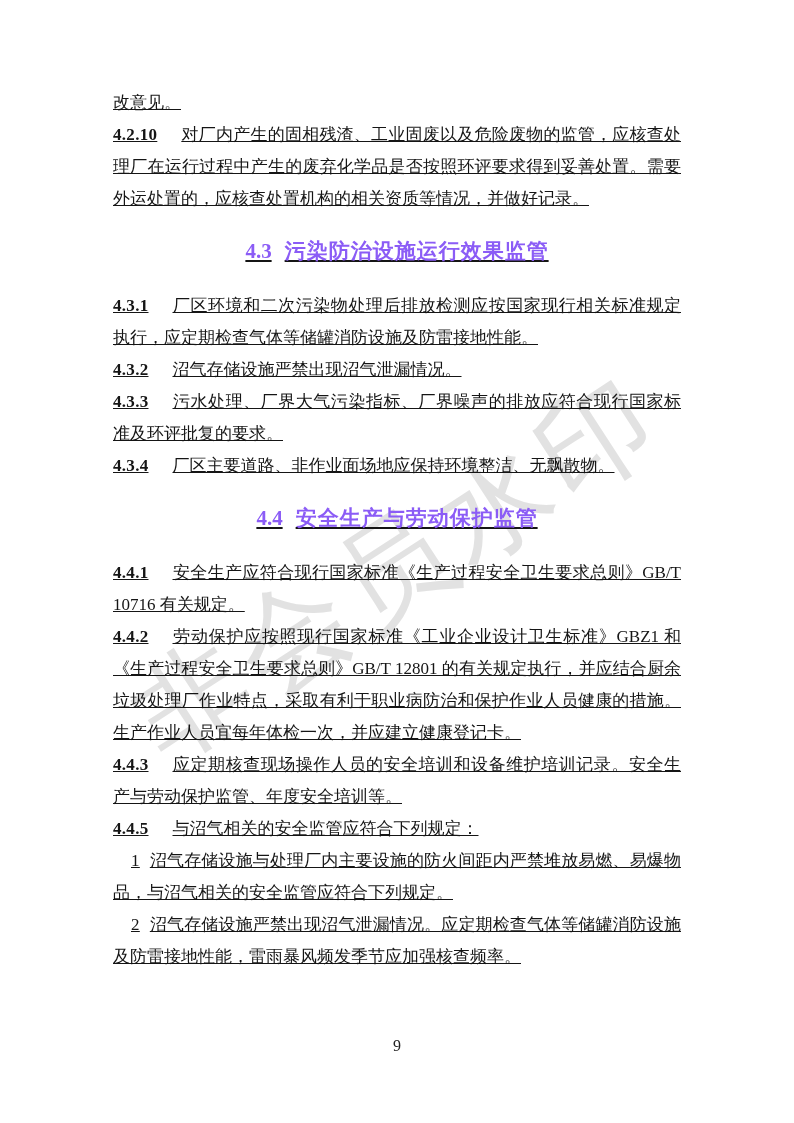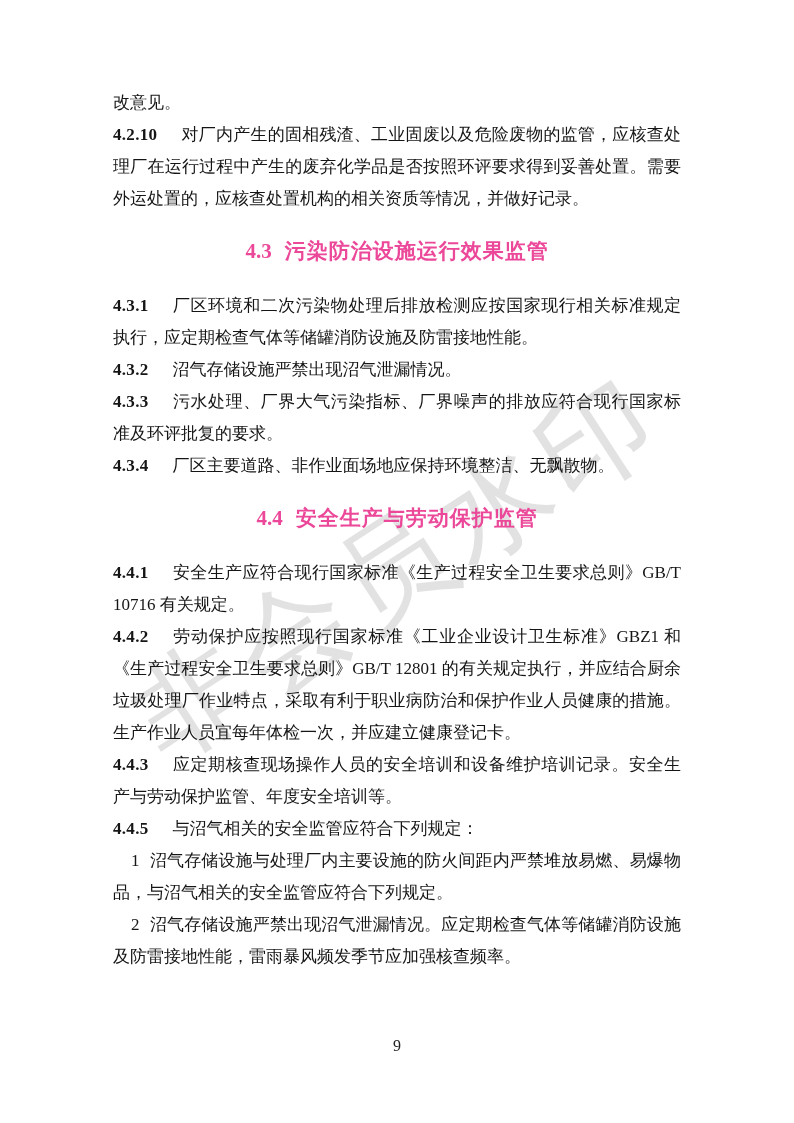--- a/index.html
+++ b/index.html
@@ -33,20 +33,21 @@
   .doc {
     position: absolute;
     left: 113px;
     top: 87px;
     width: 568px;
     z-index: 1;
     font-size: 17px;
     line-height: 32px;
     text-align: justify;
     text-justify: inter-ideograph;
+    text-decoration: underline;
   }
   .doc p.para {
     margin: 0;
   }
   .p-num {
     font-weight: bold;
     margin-right: 24px;
     letter-spacing: 0.3px;
     font-family: "Liberation Serif", "DejaVu Serif", serif;
   }
@@ -56,21 +57,21 @@
   .list-item .p-num {
     font-weight: normal;
     margin-right: 10px;
   }
   h2.heading {
     margin: 20px 0 23px 0;
     text-align: center;
     font-size: 21px;
     line-height: 32px;
     font-weight: bold;
-    color: #ec4899;
+    color: #8b5cf6;
     text-indent: 0;
   }
   .h-num {
     font-family: "Liberation Serif", "DejaVu Serif", serif;
     margin-right: 13px;
   }
   .h-title {
     font-family: "Liberation Sans", "DejaVu Sans", sans-serif;
     letter-spacing: 1px;
   }

